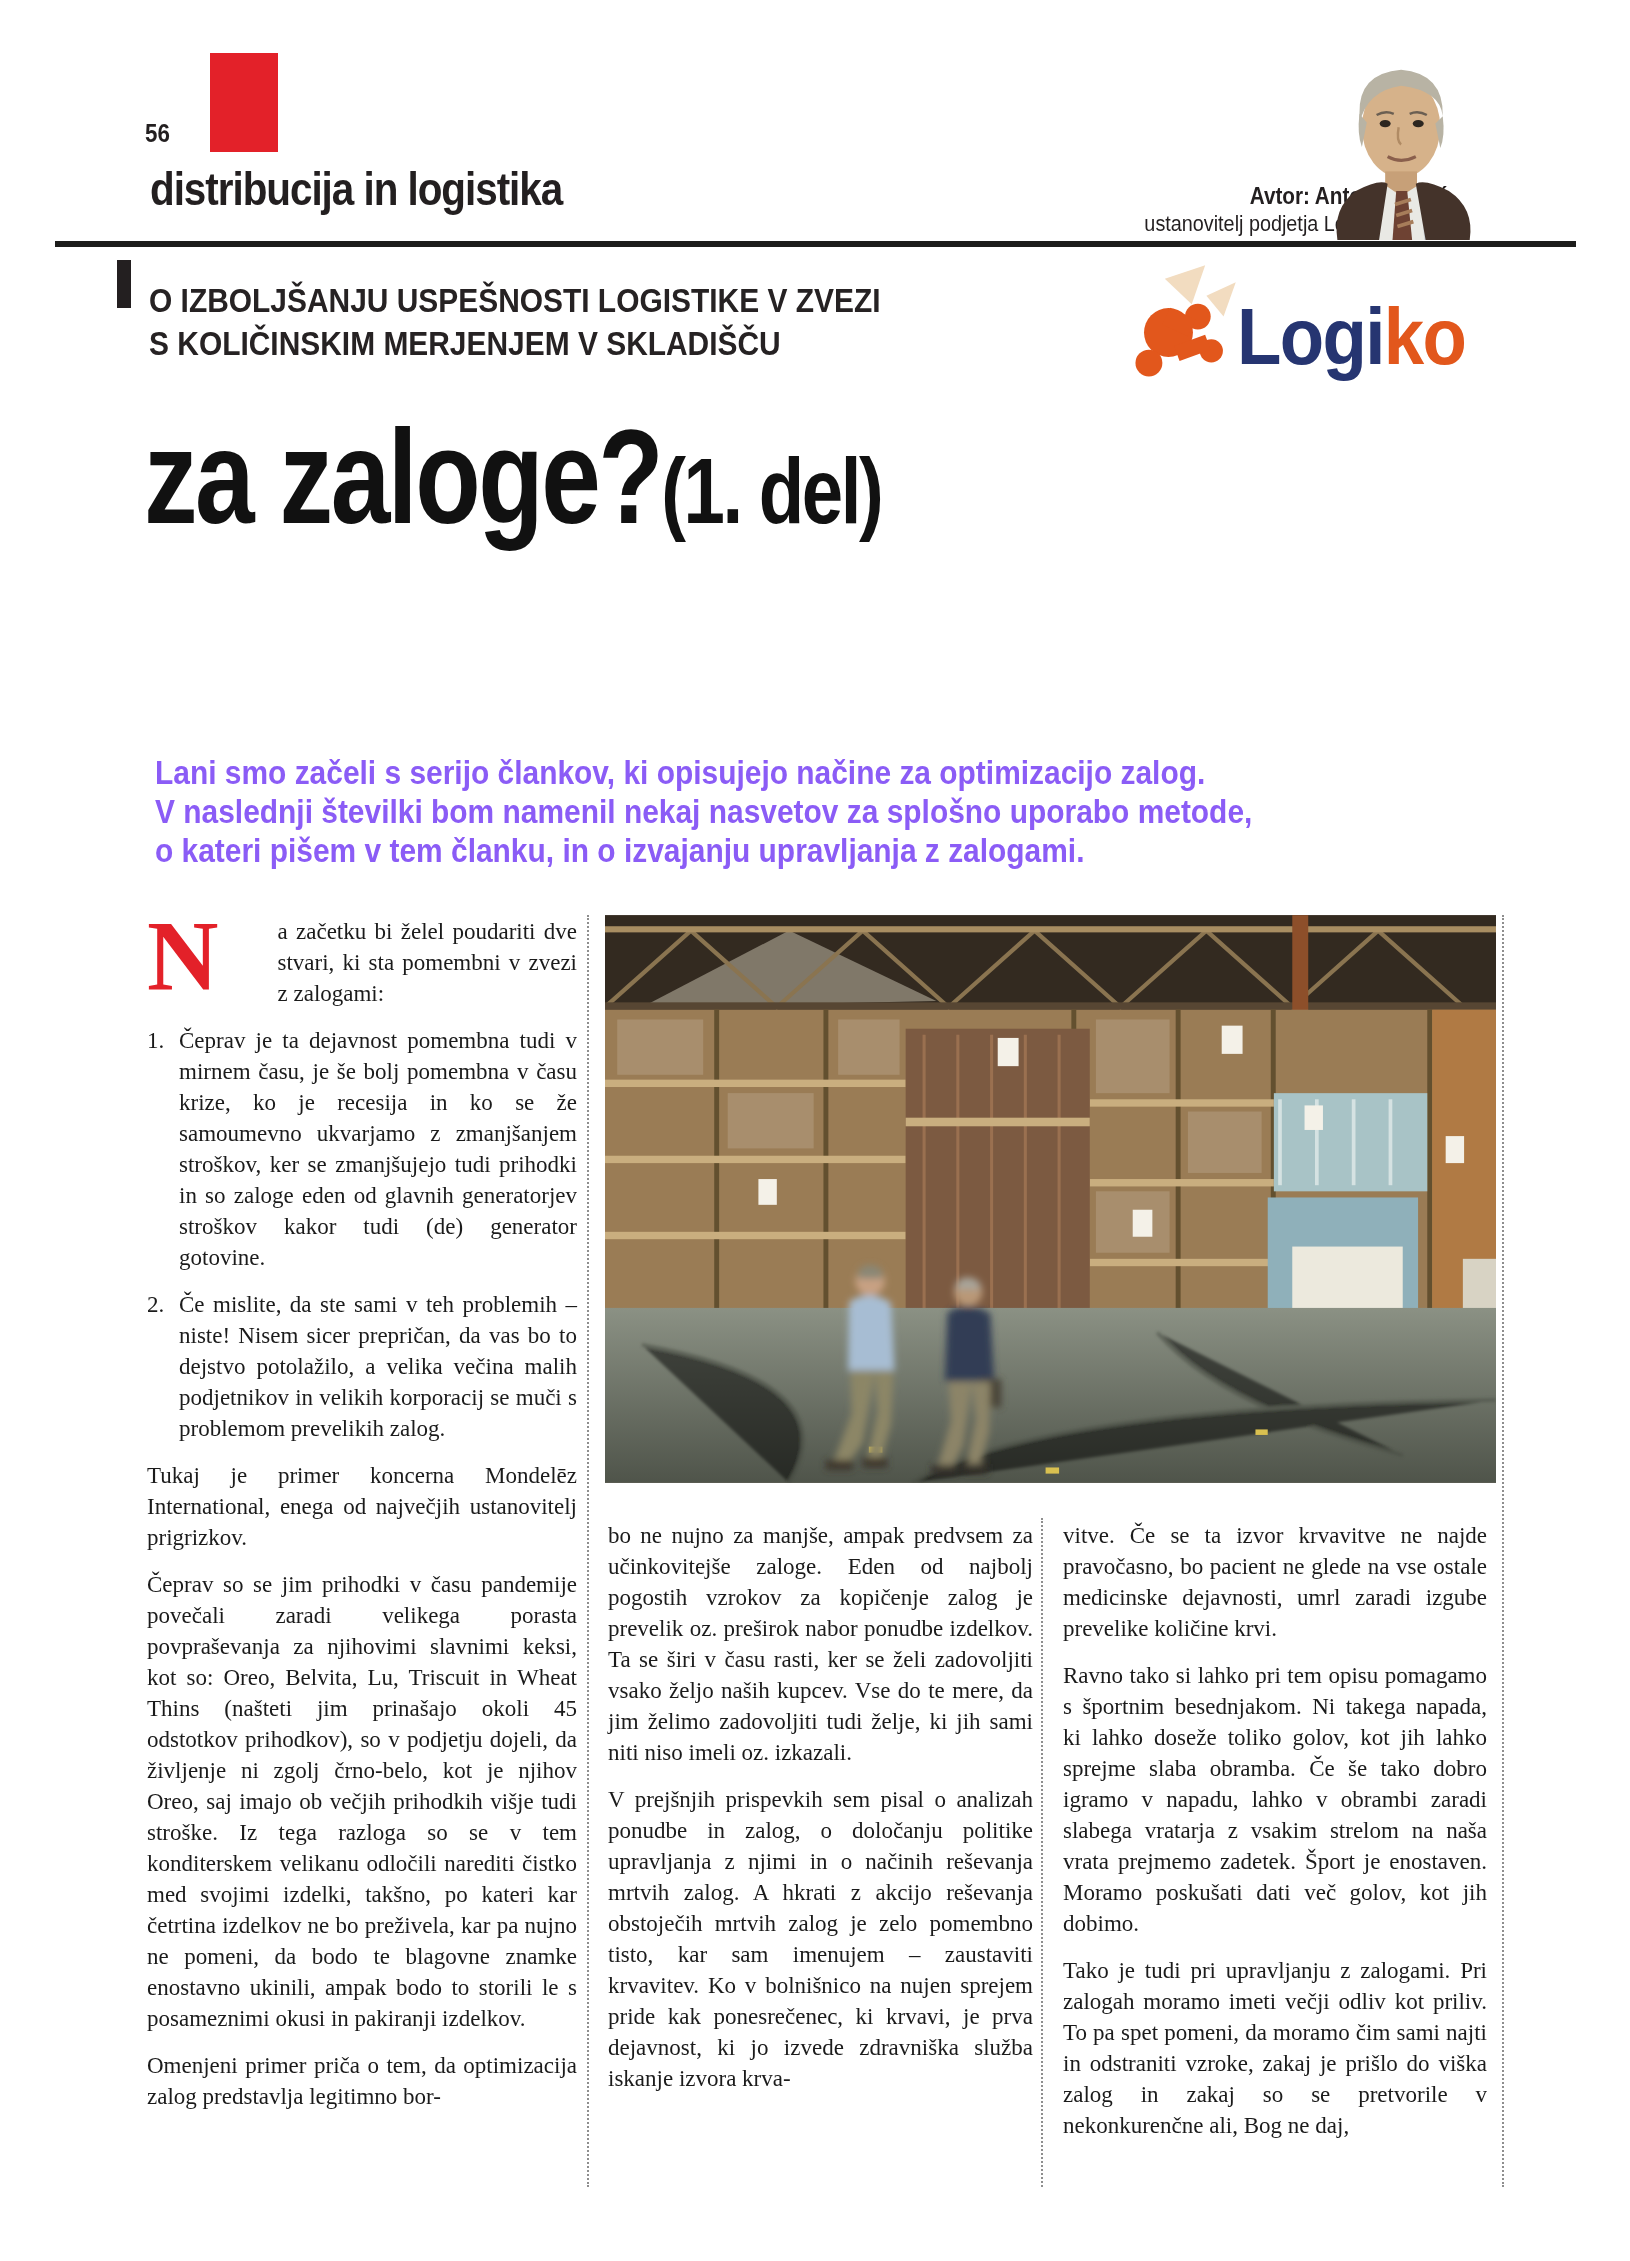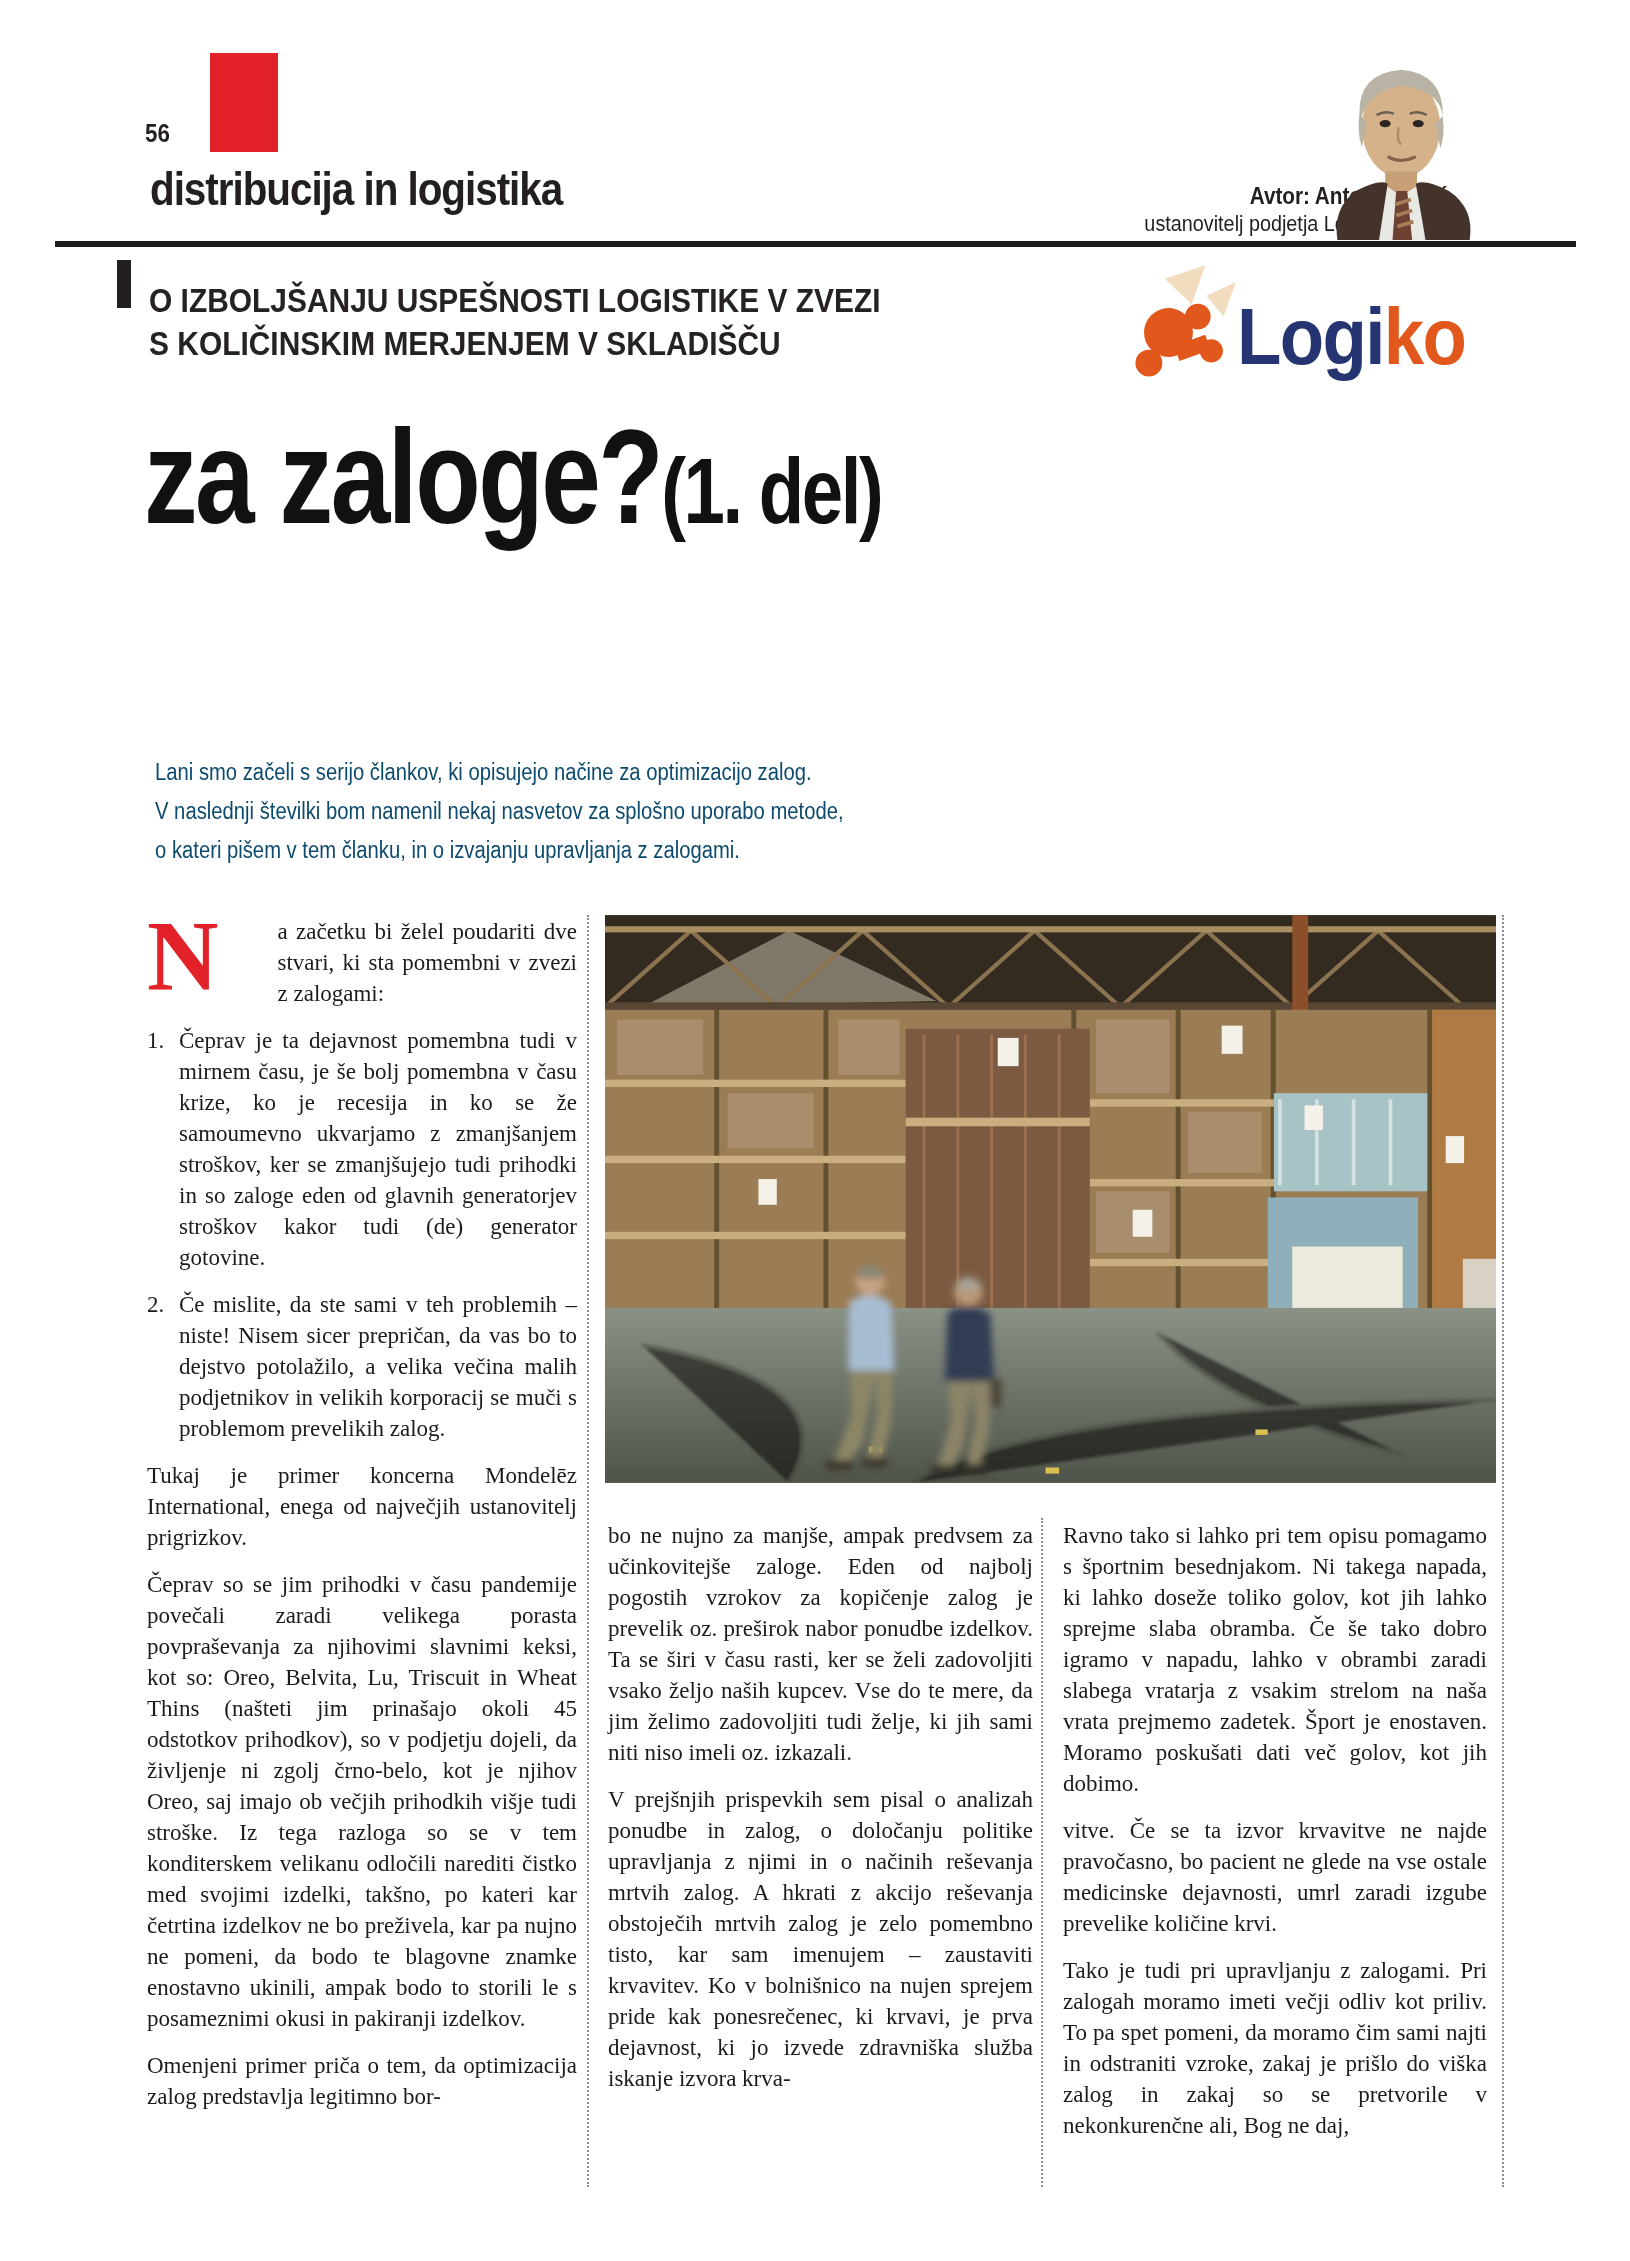--- a/index.html
+++ b/index.html
@@ -43,21 +43,21 @@
   .logo-reflect{position:absolute;left:104px;top:106px;height:29.5px;overflow:hidden;opacity:0.14;}
 
   
   .title{left:144px;top:398px;font-weight:bold;letter-spacing:-3.1px;color:#111;}
   .title .tline{height:158px;line-height:158px;}
   .title .cond{transform:scaleX(0.8);}
   .t-main{font-size:134px;}
   .t-part{font-size:93px;}
 
   
-  .intro{left:155px;top:753px;font-weight:normal;font-size:23px;line-height:39px;color:#0c4a6e;}
+  .intro{left:155px;top:753px;font-weight:bold;font-size:34px;line-height:39px;color:#8b5cf6;}
   .intro .cond{transform:scaleX(0.88);}
 
   
   .col{position:absolute;font-family:"Liberation Serif",serif;font-size:23px;line-height:31px;
        color:#1b1b1b;text-align:justify;}
   .col p{margin:0 0 16px 0;}
   .leftcol{left:147px;top:916px;width:430px;}
   .midcol{left:608px;top:1520px;width:425px;}
   .rightcol{left:1063px;top:1520px;width:424px;}
   .dropcap{float:left;font-family:"Liberation Serif",serif;font-weight:bold;font-size:99px;
@@ -272,19 +272,19 @@
     <p>Čeprav so se jim prihodki v času pandemije povečali zaradi velikega porasta povpraševanja za njihovimi slavnimi keksi, kot so: Oreo, Belvita, Lu, Triscuit in Wheat Thins (našteti jim prinašajo okoli 45 odstotkov prihodkov), so v podjetju dojeli, da življenje ni zgolj črno-belo, kot je njihov Oreo, saj imajo ob večjih prihodkih višje tudi stroške. Iz tega razloga so se v tem konditerskem velikanu odločili narediti čistko med svojimi izdelki, takšno, po kateri kar četrtina izdelkov ne bo preživela, kar pa nujno ne pomeni, da bodo te blagovne znamke enostavno ukinili, ampak bodo to storili le s posameznimi okusi in pakiranji izdelkov.</p>
     <p>Omenjeni primer priča o tem, da optimizacija zalog predstavlja legitimno bor-</p>
   </div>
 
   <div class="col midcol">
     <p>bo ne nujno za manjše, ampak predvsem za učinkovitejše zaloge. Eden od najbolj pogostih vzrokov za kopičenje zalog je prevelik oz. preširok nabor ponudbe izdelkov. Ta se širi v času rasti, ker se želi zadovoljiti vsako željo naših kupcev. Vse do te mere, da jim želimo zadovoljiti tudi želje, ki jih sami niti niso imeli oz. izkazali.</p>
     <p>V prejšnjih prispevkih sem pisal o analizah ponudbe in zalog, o določanju politike upravljanja z njimi in o načinih reševanja mrtvih zalog. A hkrati z akcijo reševanja obstoječih mrtvih zalog je zelo pomembno tisto, kar sam imenujem – zaustaviti krvavitev. Ko v bolnišnico na nujen sprejem pride kak ponesrečenec, ki krvavi, je prva dejavnost, ki jo izvede zdravniška služba iskanje izvora krva-</p>
   </div>
 
   <div class="col rightcol">
+    <p>vitve. Če se ta izvor krvavitve ne najde pravočasno, bo pacient ne glede na vse ostale medicinske dejavnosti, umrl zaradi izgube prevelike količine krvi.</p>
     <p>Ravno tako si lahko pri tem opisu pomagamo s športnim besednjakom. Ni takega napada, ki lahko doseže toliko golov, kot jih lahko sprejme slaba obramba. Če še tako dobro igramo v napadu, lahko v obrambi zaradi slabega vratarja z vsakim strelom na naša vrata prejmemo zadetek. Šport je enostaven. Moramo poskušati dati več golov, kot jih dobimo.</p>
-    <p>vitve. Če se ta izvor krvavitve ne najde pravočasno, bo pacient ne glede na vse ostale medicinske dejavnosti, umrl zaradi izgube prevelike količine krvi.</p>
     <p>Tako je tudi pri upravljanju z zalogami. Pri zalogah moramo imeti večji odliv kot priliv. To pa spet pomeni, da moramo čim sami najti in odstraniti vzroke, zakaj je prišlo do viška zalog in zakaj so se pretvorile v nekonkurenčne ali, Bog ne daj,</p>
   </div>
 
 </div>
 
 
 </body></html>

